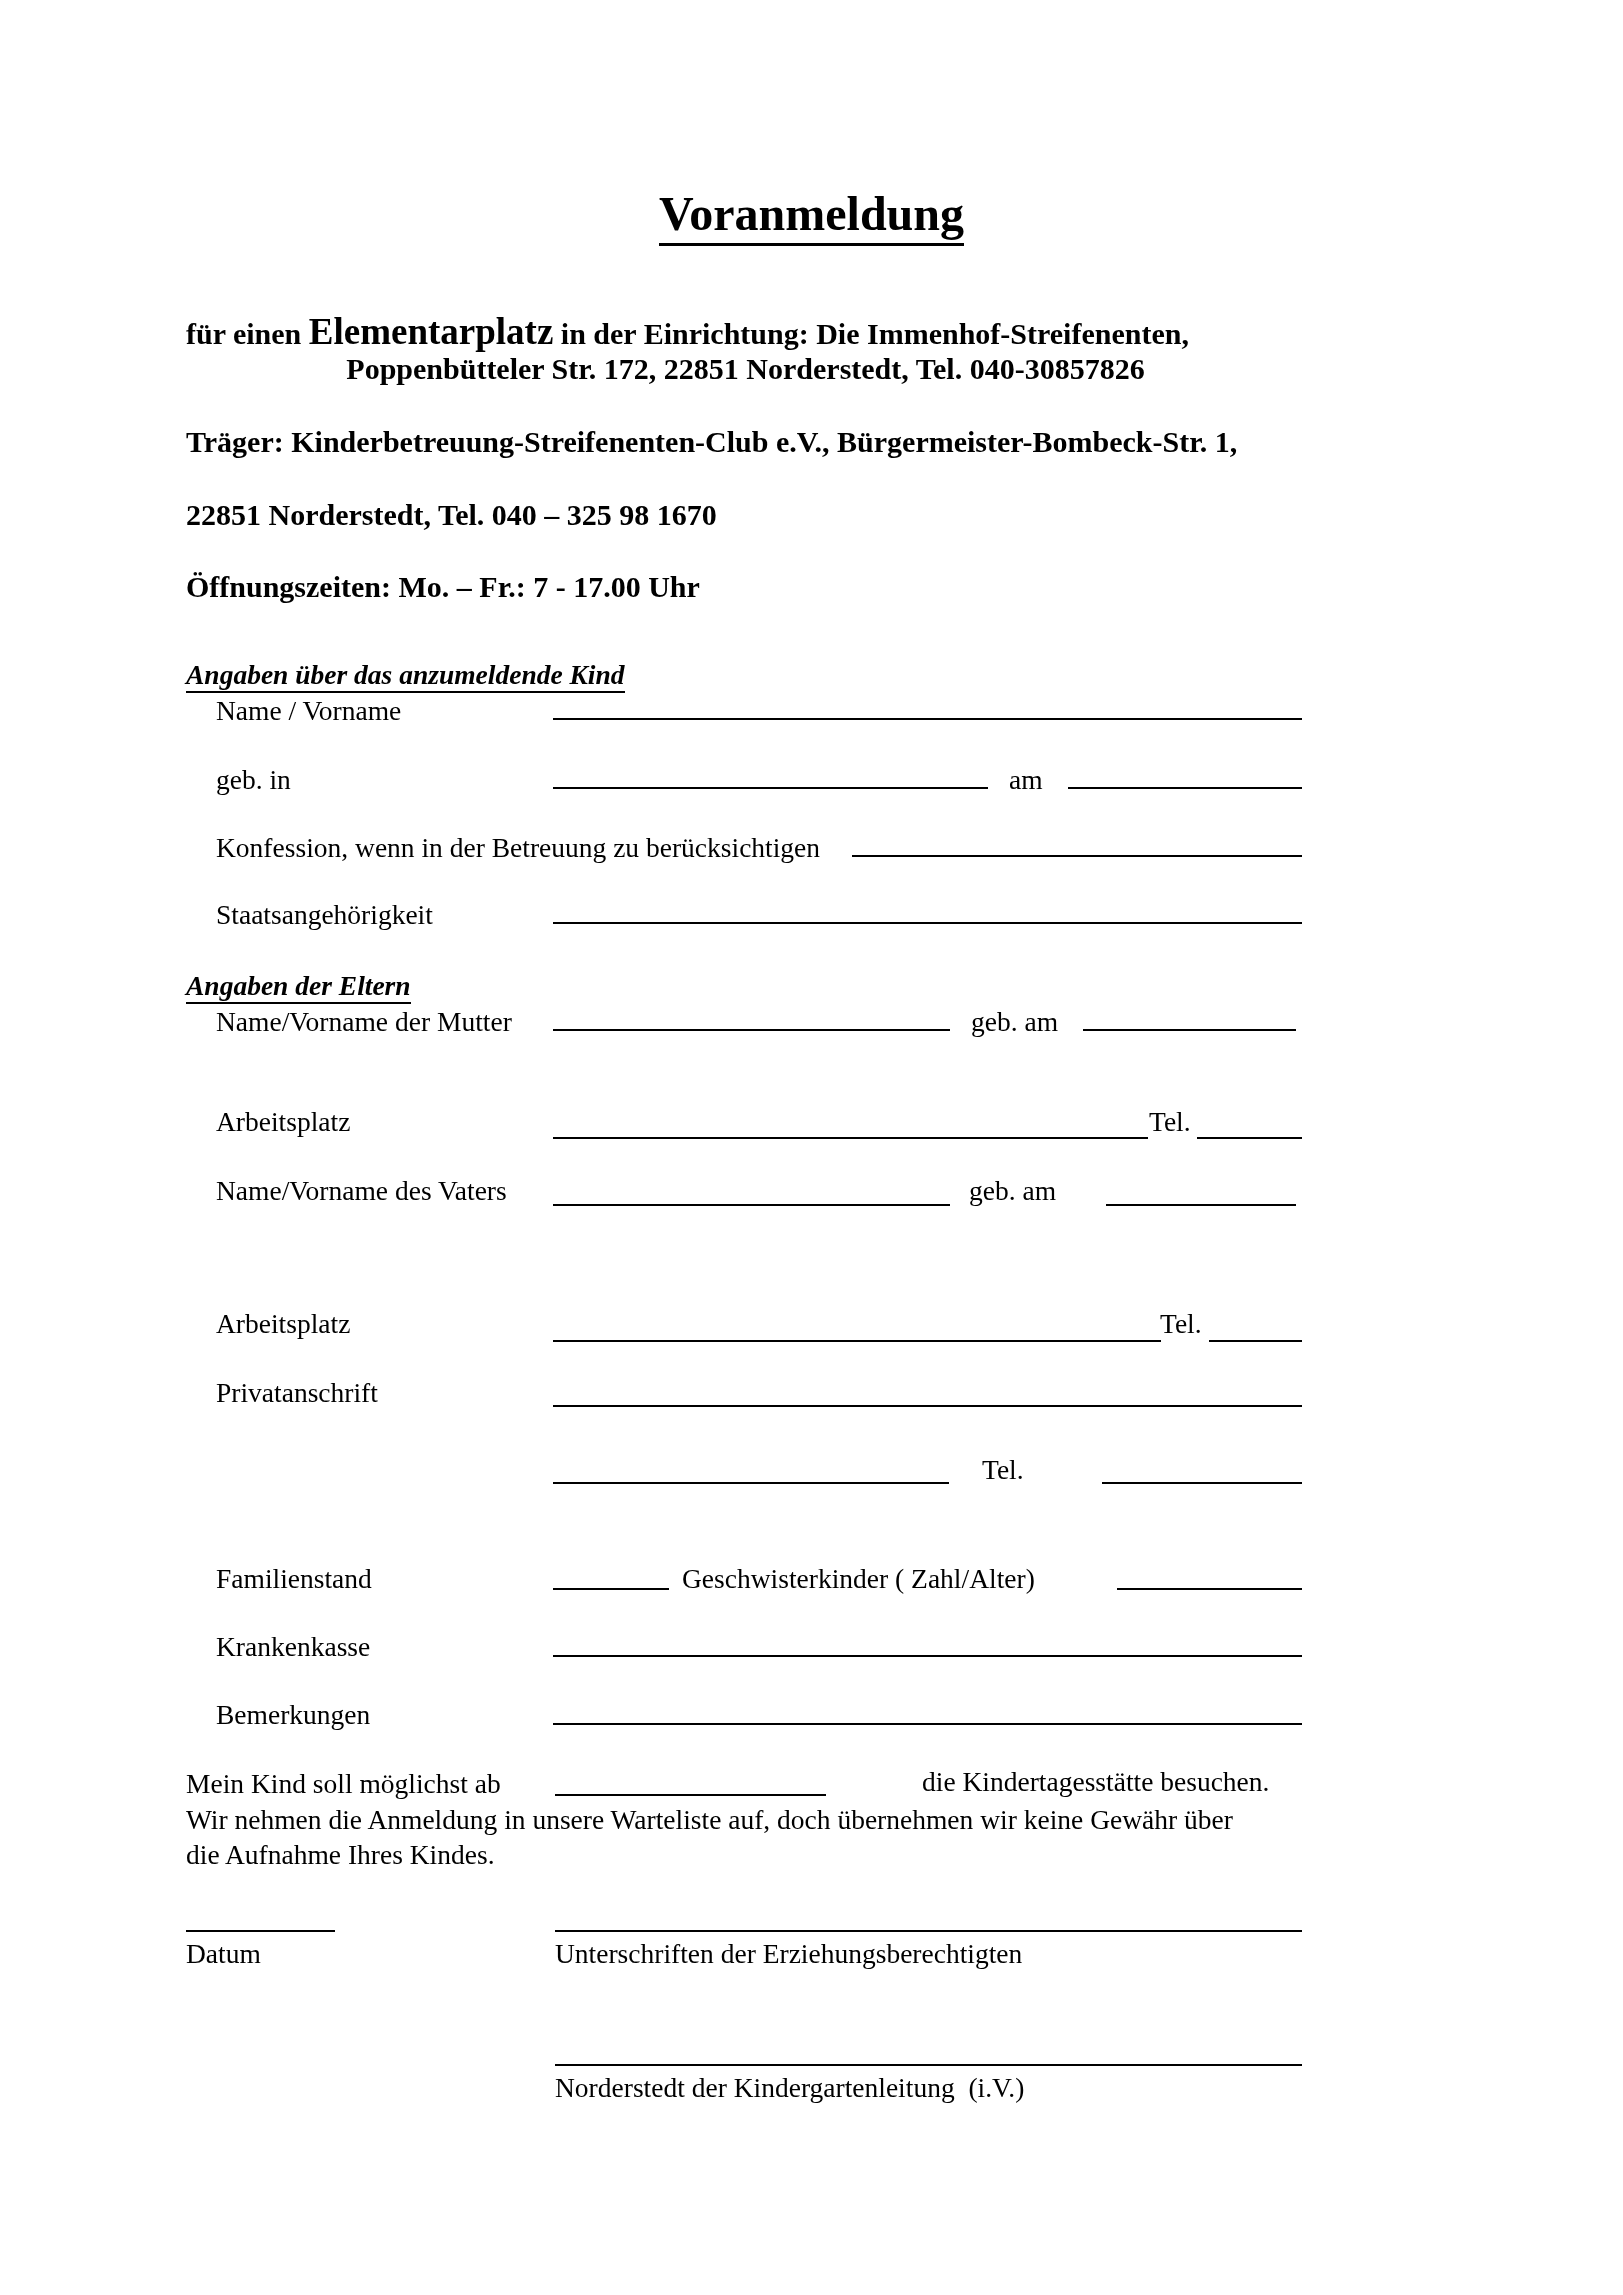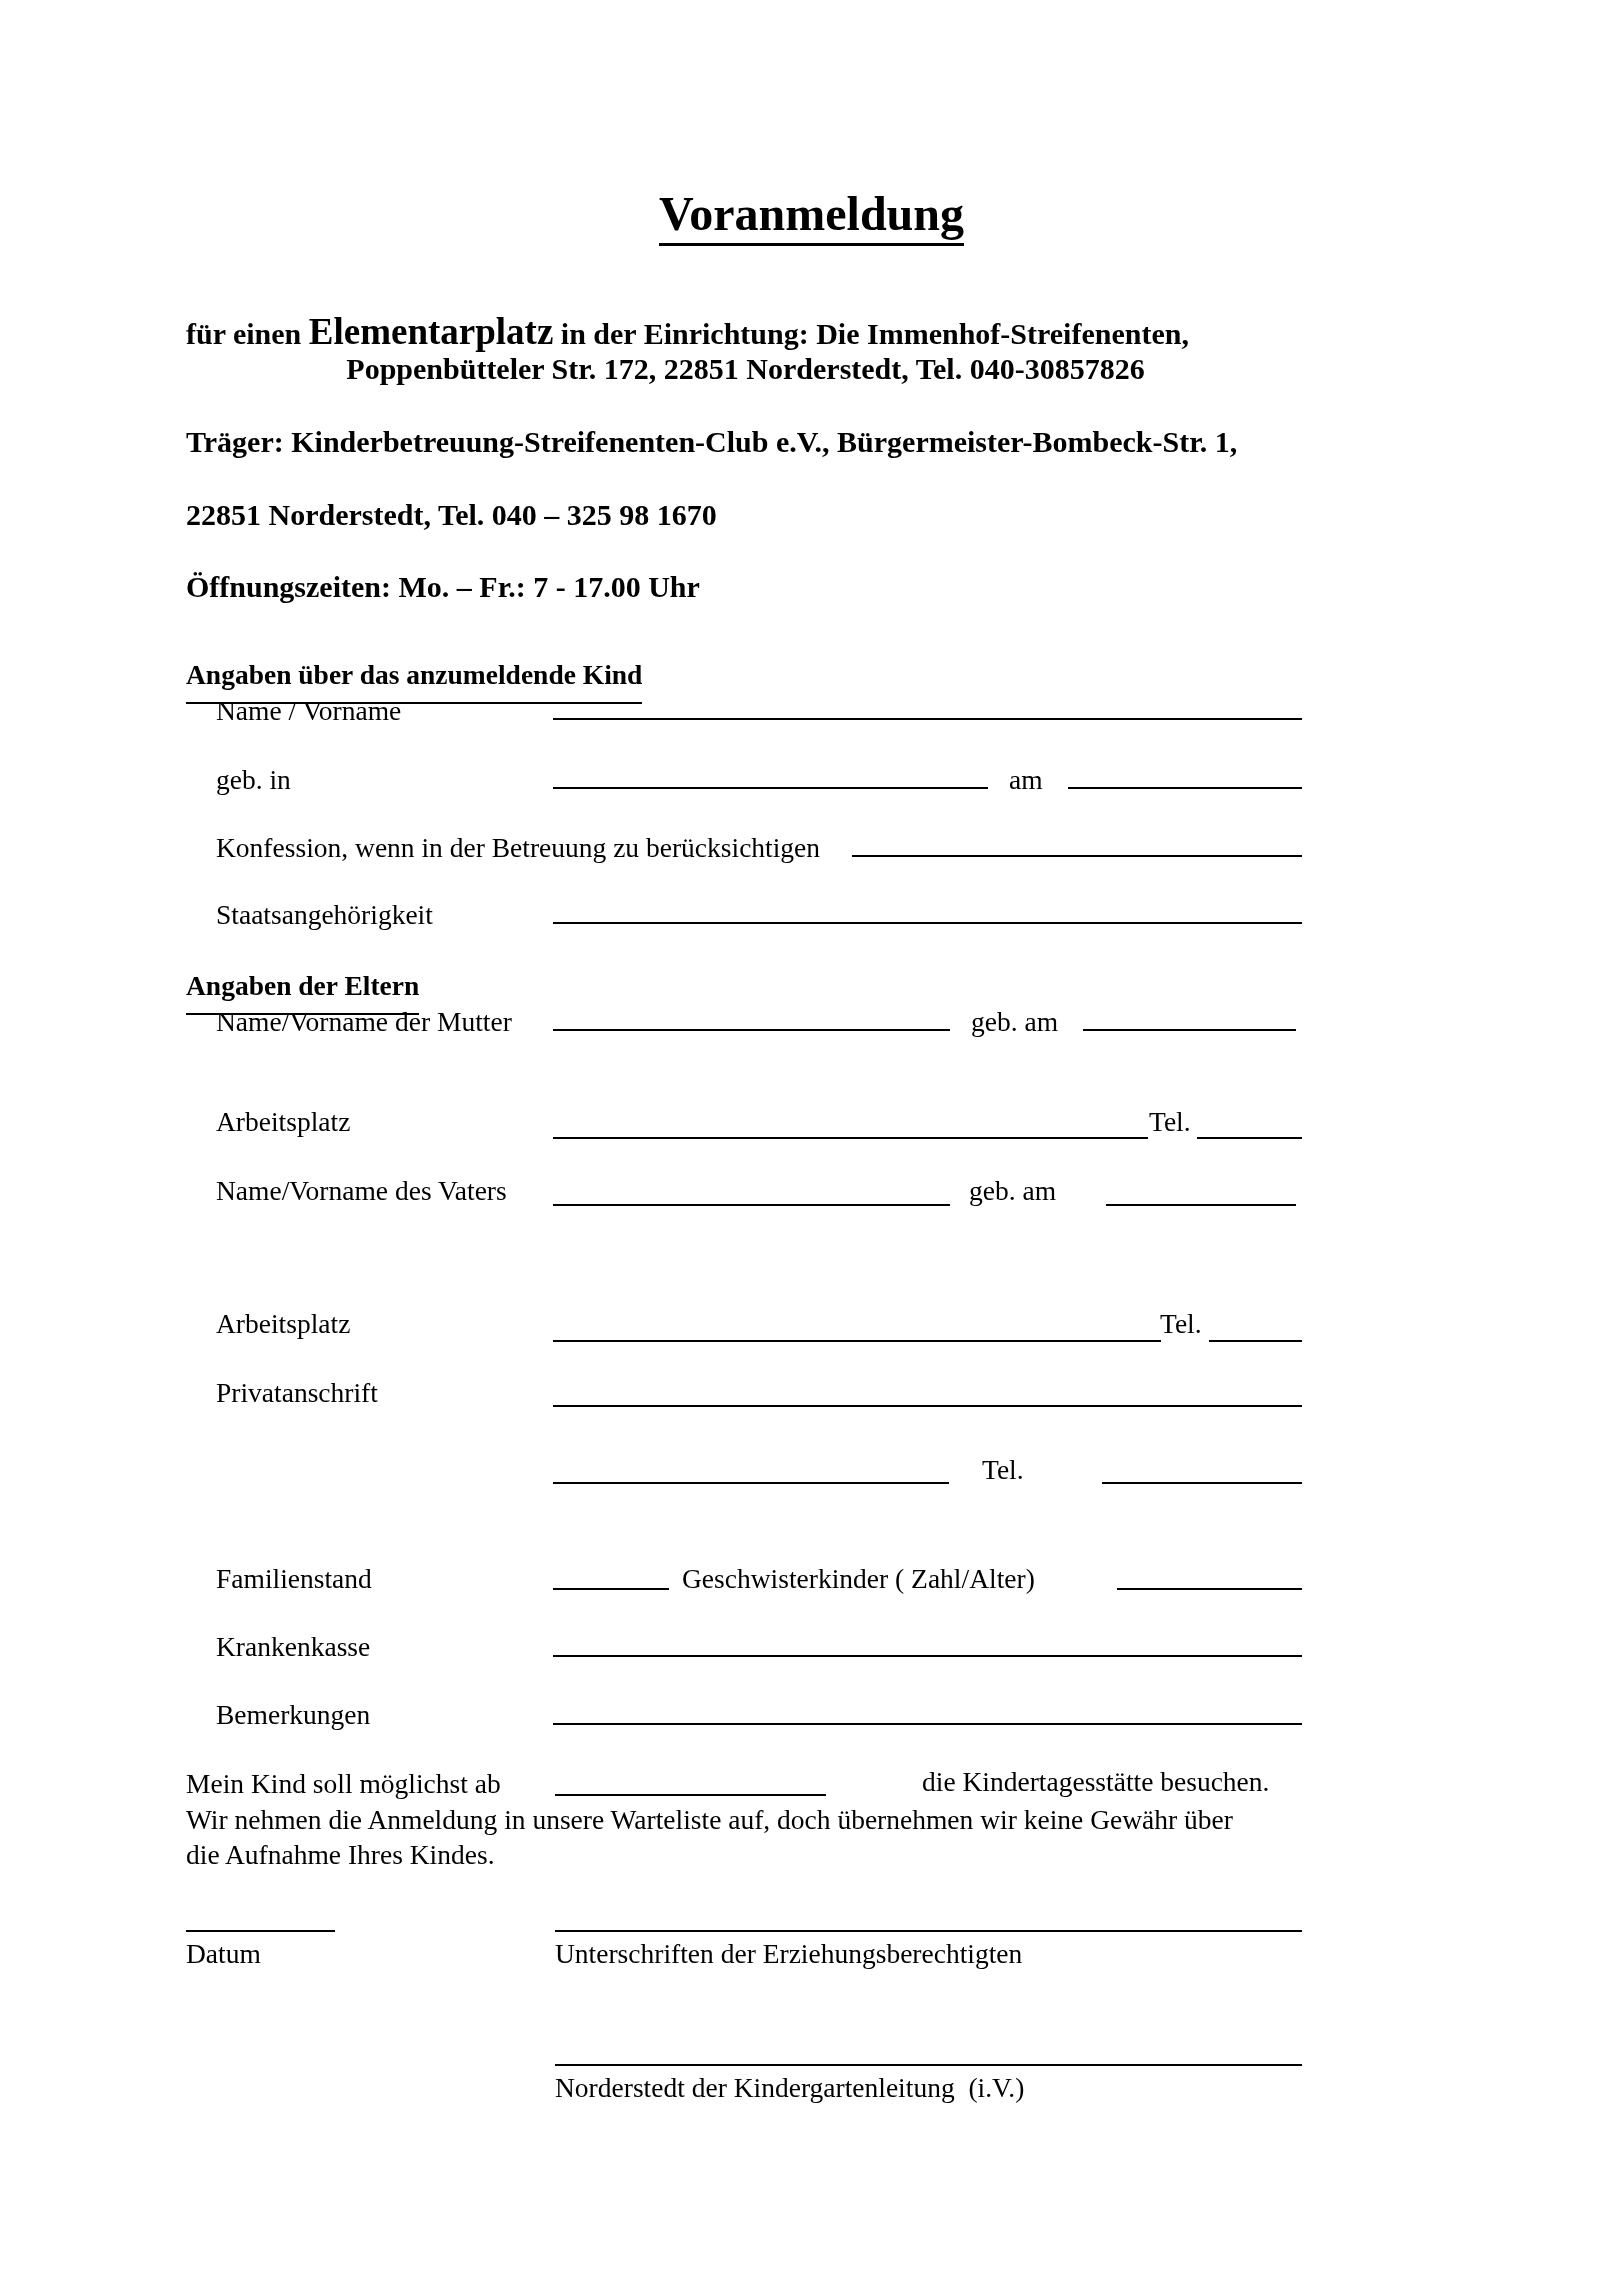--- a/index.html
+++ b/index.html
@@ -56,21 +56,21 @@
   .oeff     { position:absolute; left:186px; top:570px;  font-size:30px; font-weight:bold; white-space:pre; }
 
   
   .sec-head {
     position: absolute;
     left: 186px;
     font-size: 27.5px;
     font-weight: bold;
     white-space: pre;
   }
-  .sec-head span { border-bottom: 2.6px solid #000; padding-bottom: 12px; }
+  .sec-head span { border-bottom: 2.6px solid #000; padding-bottom: 1px; font-style: italic; }
   .sec-kind   { top: 659px; }
   .sec-eltern { top: 970px; }
 
   
   .lbl {
     position: absolute;
     left: 186px;
     font-size: 27.5px;
     white-space: pre;
     margin-left: 30px;

